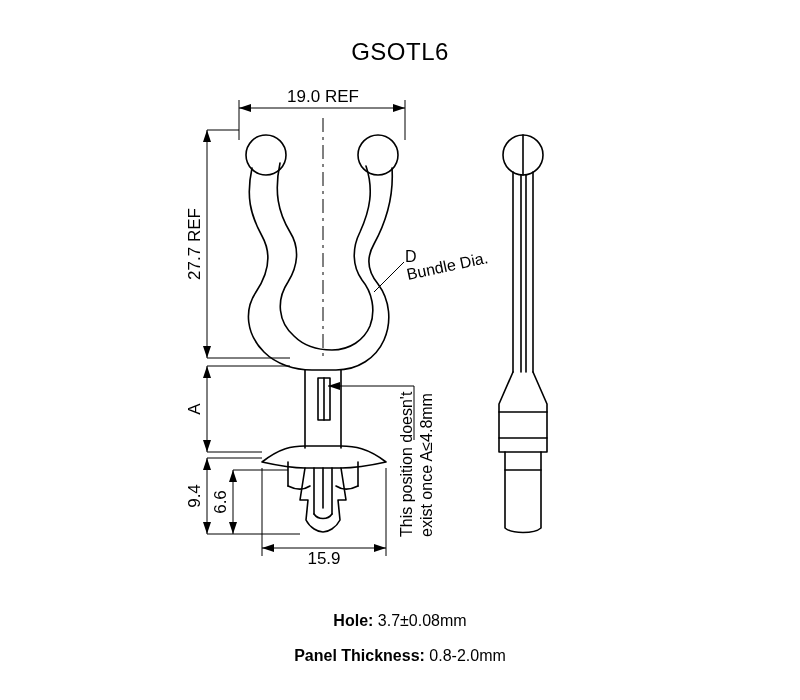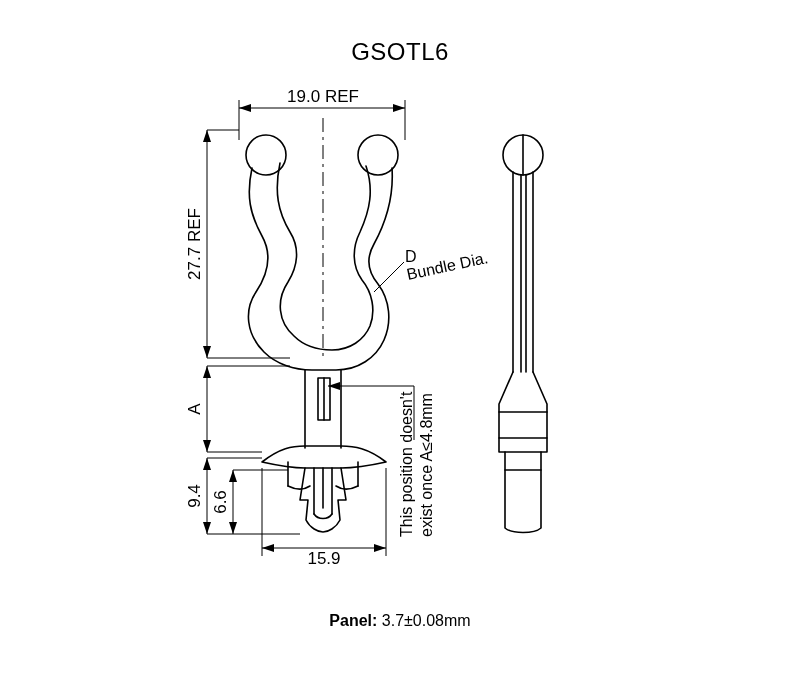--- a/index.html
+++ b/index.html
@@ -214,18 +214,22 @@
 
     <text x="408" y="280" font-size="16" text-anchor="start" transform="rotate(-12 408 280)">Bundle Dia.</text>
 
     <text x="412" y="537" font-size="16" text-anchor="start" transform="rotate(-90 412 537)">This position doesn't</text>
 
     <text x="432" y="537" font-size="16" text-anchor="start" transform="rotate(-90 432 537)">exist once  A≤4.8mm</text>
 
   </svg>
 
   <div class="note" id="note1">
-    <span class="lbl">Panel:</span>
+    <span class="lbl">Hole:</span>
     <span>3.7±0.08mm</span>
   </div>
 
+  <div class="note" id="note2">
+    <span class="lbl">Panel Thickness:</span>
+    <span>0.8-2.0mm</span>
+  </div>
 
 </div>
 
 </body></html>

